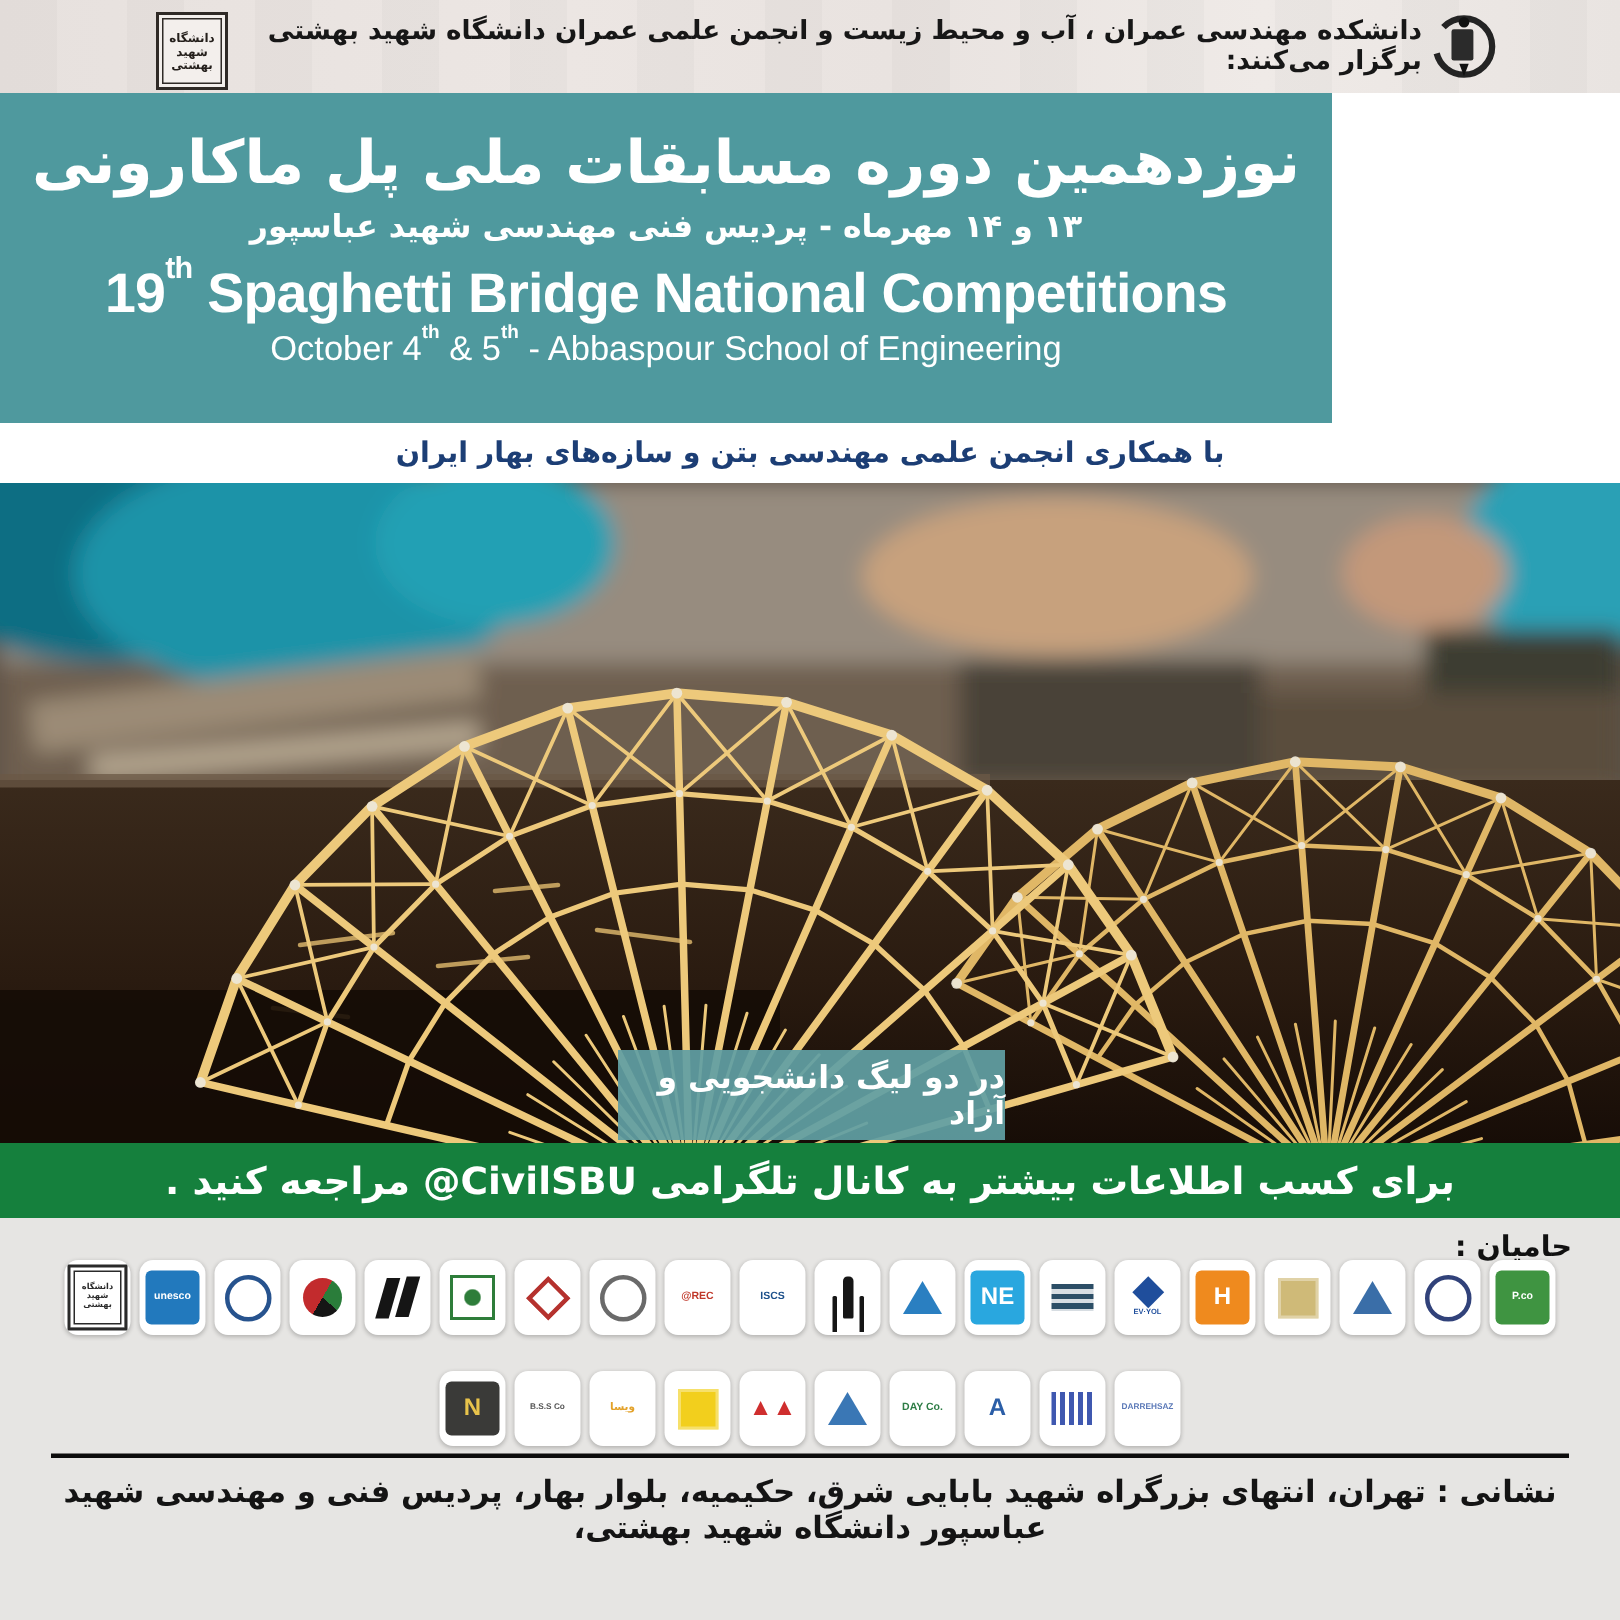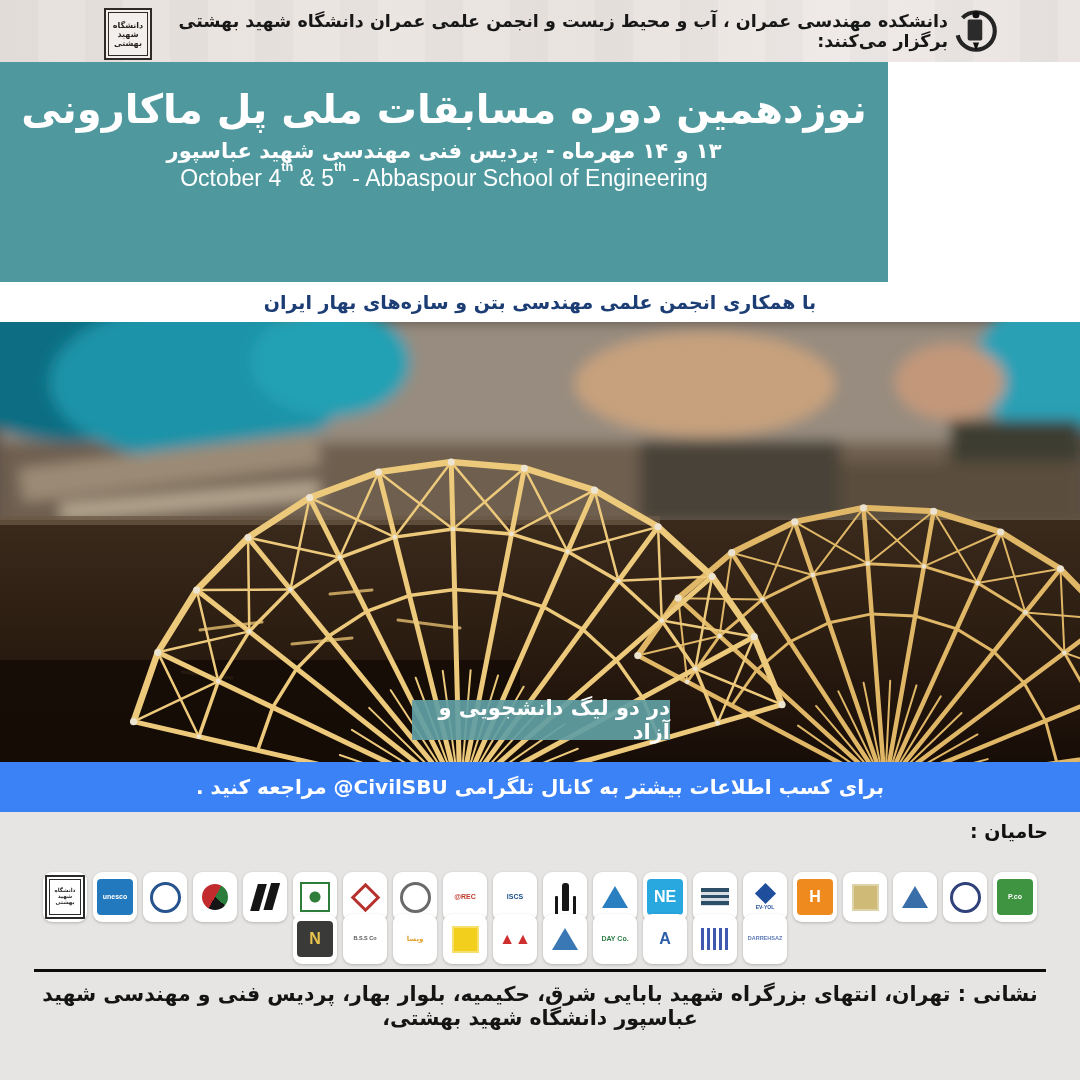--- a/index.html
+++ b/index.html
@@ -31,35 +31,35 @@
   .en-sub{margin-top:2px;font-size:23px;font-weight:400;
     font-family:"Liberation Sans","DejaVu Sans",sans-serif;}
 
   
   .collab{position:absolute;left:0;top:282px;width:1080px;height:40px;background:#ffffff;
     display:flex;align-items:center;justify-content:center;
     direction:rtl;color:#1c3e75;font-size:19px;font-weight:700;}
 
   
   .photo{position:absolute;left:0;top:322px;width:1080px;height:440px;background:#241810;}
-  .caption{position:absolute;left:412px;top:700px;width:258px;height:40px;
+  .caption{position:absolute;left:412px;top:700px;width:258px;height:60px;
     background:rgba(97,159,164,.93);display:flex;align-items:center;justify-content:center;
     direction:rtl;color:#ffffff;font-size:21px;font-weight:700;}
 
   
-  .info-band{position:absolute;left:0;top:762px;width:1080px;height:50px;background:#3b82f6;
+  .info-band{position:absolute;left:0;top:762px;width:1080px;height:50px;background:#15803d;
     display:flex;align-items:center;justify-content:center;
-    direction:rtl;color:#ffffff;font-size:20px;font-weight:700;}
+    direction:rtl;color:#ffffff;font-size:25px;font-weight:700;}
 
   
   .sponsors{position:absolute;left:0;top:812px;width:1080px;height:268px;background:#e6e5e3;}
   .sp-title{position:absolute;right:32px;top:8px;direction:rtl;
     font-size:19px;font-weight:700;color:#111111;}
   .logo-row{position:absolute;left:0;width:1080px;display:flex;justify-content:center;gap:6px;}
-  .row1{top:60px;}
+  .row1{top:28px;}
   .row2{top:102px;}
   .sp-tile{width:44px;height:50px;background:#ffffff;border-radius:9px;
     box-shadow:0 1px 3px rgba(0,0,0,.22);display:flex;flex-direction:column;
     align-items:center;justify-content:center;overflow:hidden;flex:0 0 auto;}
   .sp-mark{display:flex;align-items:center;justify-content:center;flex-direction:column;}
   .sp-label{font-size:7px;font-weight:700;text-align:center;line-height:1.05;
     font-family:"Liberation Sans","DejaVu Sans",sans-serif;}
   .sp-label.big{font-size:16px;}
   .sp-label.small{font-size:5.5px;}
   .sp-label.below{display:block;font-size:5px;margin-top:1px;}
@@ -108,20 +108,21 @@
       <circle cx="23" cy="23" r="18" fill="none" stroke="#242424" stroke-width="4" stroke-dasharray="66 18" stroke-dashoffset="14"></circle>
       <rect x="15" y="12" width="14" height="20" rx="1.5" fill="#2b2b2b"></rect>
       <circle cx="23" cy="7.5" r="3.4" fill="#111"></circle>
       <path d="M20 34 L23 42 L26 34 Z" fill="#111"></path>
     </svg>
   </div>
 
   <div class="header">
     <div class="fa-title">نوزدهمین دوره مسابقات ملی پل ماکارونی</div>
     <div class="fa-sub">۱۳ و ۱۴ مهرماه - پردیس فنی مهندسی شهید عباسپور</div>
+    <div class="en-title"><span>19</span><sup>th</sup><span> Spaghetti Bridge National Competitions</span></div>
     <div class="en-sub"><span>October 4</span><sup>th</sup><span> &amp; 5</span><sup>th</sup><span> - Abbaspour School of Engineering</span></div>
   </div>
 
   <div class="collab">با همکاری انجمن علمی مهندسی بتن و سازه‌های بهار ایران</div>
 
   <svg class="photo" viewBox="0 0 1080 440" preserveAspectRatio="none">
     <defs>
       <filter id="pb" x="-25%" y="-25%" width="150%" height="150%">
         <feGaussianBlur stdDeviation="7"></feGaussianBlur>
       </filter>

